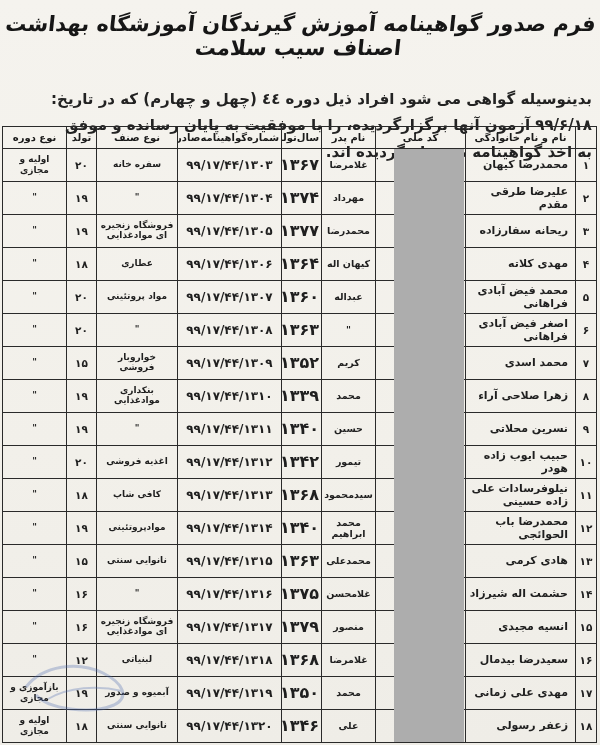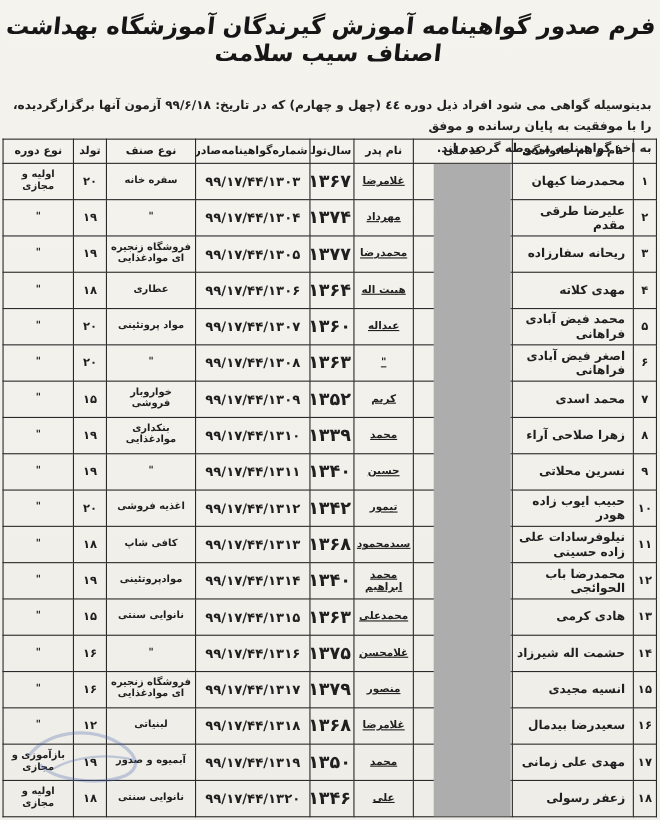--- a/index.html
+++ b/index.html
@@ -19,21 +19,21 @@
     padding-top:12px;
     text-align:center;
     font-size:21px;
     font-weight:bold;
     transform:skewX(-6deg);
     letter-spacing:-0.5px;
     color:#161616;
   }
   .intro{
     margin:26px 8px 0 8px;
-    font-size:11px;
+    font-size:15px;
     font-weight:bold;
     line-height:1.75;
     text-align:right;
     color:#222;
   }
   .table-wrap{
     position:absolute;
     top:126px; right:3px;
     width:594px;
   }
@@ -54,21 +54,21 @@
   thead th{
     height:21px;
     font-size:10px;
     font-weight:bold;
     color:#1a1a1a;
     text-align:center;
   }
   tbody td{ height:32px; font-size:10px; line-height:1.2; }
   td.c-num{ font-size:10.5px; }
   td.c-name{ text-align:right; padding-right:7px; font-size:11px; }
-  td.c-father{ font-size:9.5px;text-decoration:underline; }
+  td.c-father{ font-size:9.5px; }
   td.c-birth{ font-size:16px; letter-spacing:.5px; }
   td.c-cert{ font-size:12px; letter-spacing:.5px; }
   td.c-guild{ font-size:9px; line-height:1.1;margin-top:13px; }
   td.c-grade{ font-size:10.5px;margin-left:12px; }
   td.c-course{ font-size:9px; line-height:1.25;text-align:center; }
   .redaction{
     position:absolute;
     top:23px;
     right:133px;
     width:70px;
@@ -157,21 +157,21 @@
       <td class="c-cert">۹۹/۱۷/۴۴/۱۳۰۵</td>
       <td class="c-guild">فروشگاه زنجیره ای موادغذایی</td>
       <td class="c-grade">۱۹</td>
       <td class="c-course">"</td>
     </tr>
 
     <tr>
       <td class="c-num">۴</td>
       <td class="c-name">مهدی کلاته</td>
       <td class="c-kod"></td>
-      <td class="c-father">هیبت اله</td>
+      <td class="c-father">کیهان اله</td>
       <td class="c-birth">۱۳۶۴</td>
       <td class="c-cert">۹۹/۱۷/۴۴/۱۳۰۶</td>
       <td class="c-guild">عطاری</td>
       <td class="c-grade">۱۸</td>
       <td class="c-course">"</td>
     </tr>
 
     <tr>
       <td class="c-num">۵</td>
       <td class="c-name">محمد فیض آبادی فراهانی</td>

